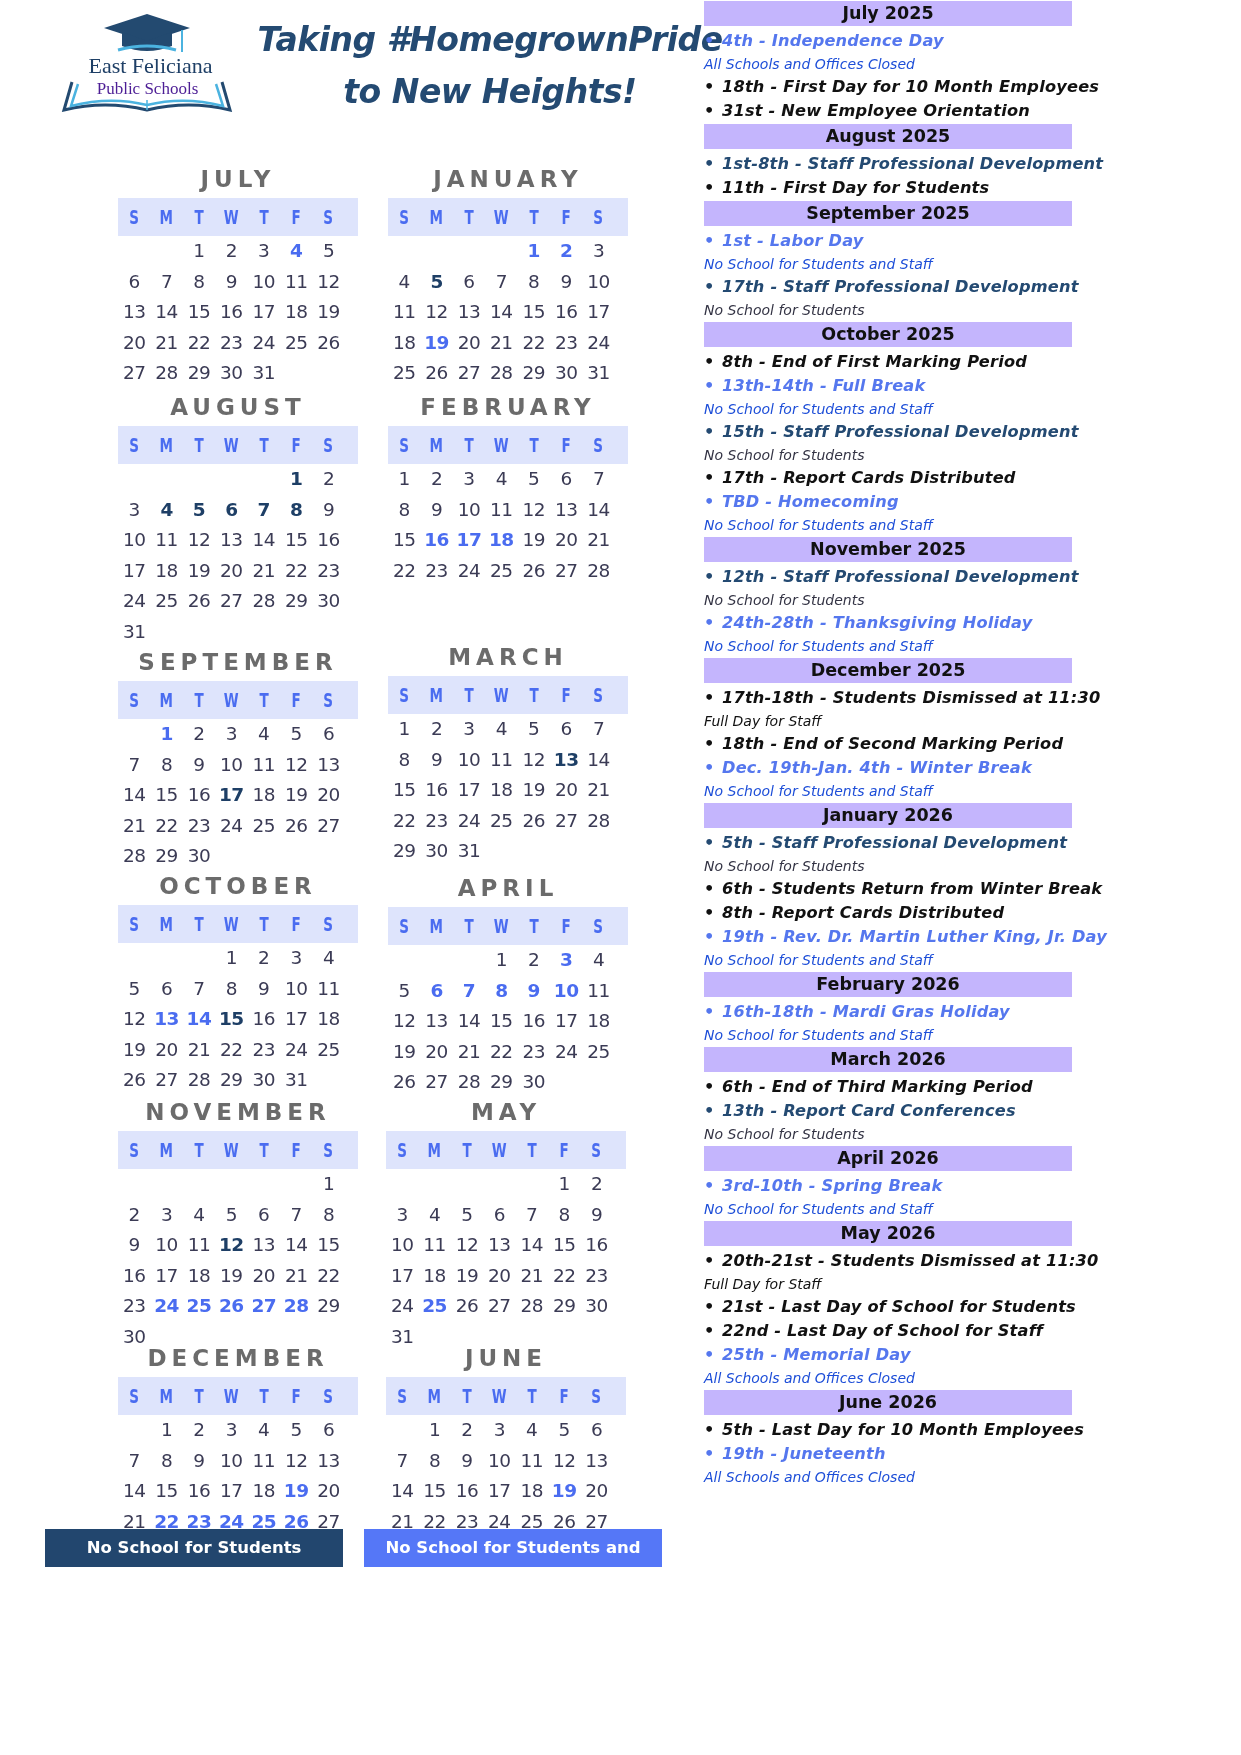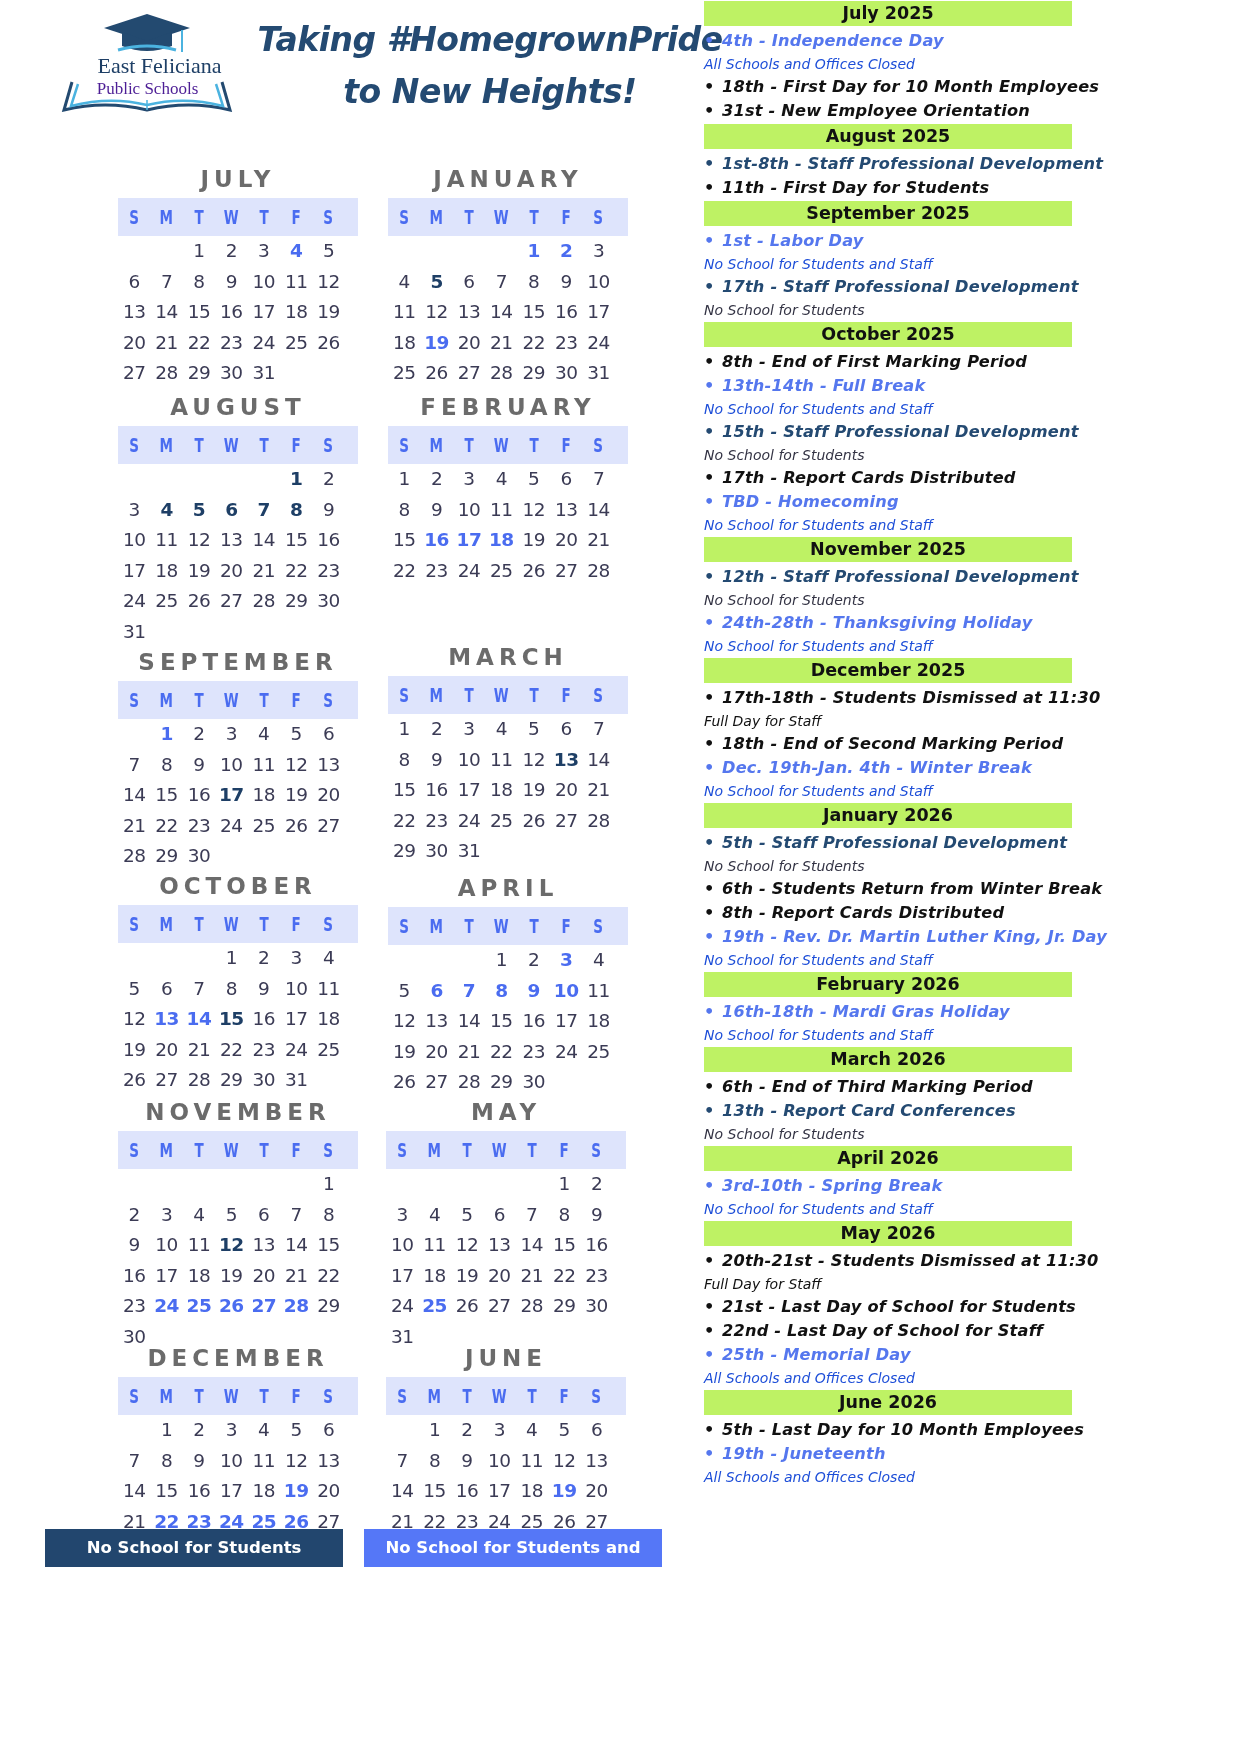--- a/index.html
+++ b/index.html
@@ -1,19 +1,19 @@
 <!DOCTYPE html>
 <html><head>
 <meta charset="utf-8">
 <style>
   html, body { margin:0; padding:0; }
   body { width:1241px; height:1755px; background:#ffffff; position:relative; overflow:hidden;
          font-family:"DejaVu Sans", sans-serif; }
   .logo { position:absolute; left:60px; top:12px; width:175px; height:105px; z-index:2; }
-  .logo-text1 { position:absolute; left:12px; top:42px; width:175px; text-align:center;
+  .logo-text1 { position:absolute; left:3px; top:42px; width:175px; text-align:center;
     font-family:"Liberation Serif", serif; font-size:22px; color:#1e3f66; line-height:24px; }
   .logo-text2 { position:absolute; left:0; top:68px; width:175px; text-align:center;
     font-family:"Liberation Serif", serif; font-size:17px; color:#4c1d95; line-height:18px; }
   .tagline { position:absolute; left:250px; top:14px; width:480px; text-align:center; z-index:2;
     font-family:"DejaVu Sans", sans-serif; font-weight:bold; font-style:italic; color:#244a72;
     font-size:33px; line-height:52px; letter-spacing:-0.5px; }
   .month { position:absolute; width:240px; z-index:2; }
   .month-title { text-align:center; font-family:"DejaVu Sans", sans-serif; font-weight:bold;
     font-size:23px; letter-spacing:5px; color:#6b6b6b; height:30px; line-height:30px;margin-top:42px; }
   .wk { display:grid; grid-template-columns:repeat(7, 32.4px); background:rgba(200,210,250,0.6);
@@ -23,21 +23,21 @@
   .days { display:grid; grid-template-columns:repeat(7, 32.4px); grid-auto-rows:30.6px; margin-top:0; }
   .days span { text-align:center; font-size:18.5px; color:#3b3b55; line-height:30.6px;
     font-family:"DejaVu Sans", sans-serif; letter-spacing:-0.5px; }
   .days span.st { color:#4a6cf0; font-weight:bold; }
   .days span.s { color:#1e3f66; font-weight:bold; }
   .legend { position:absolute; top:1529px; height:38px; line-height:38px; color:#ffffff;
     text-align:center; font-weight:bold; font-size:16.5px; z-index:2; font-family:"DejaVu Sans", sans-serif; }
   .legend.s { left:45px; width:298px; background:#22466e; }
   .legend.st { left:364px; width:298px; background:#5577f7; }
   .events { position:absolute; left:700px; top:0; width:380px; z-index:2; }
-  .ev-head { background:#bef264; text-align:center; font-weight:bold; color:#111;
+  .ev-head { background:#c4b5fd; text-align:center; font-weight:bold; color:#111;
     font-size:17.5px; height:25px; line-height:25px; margin:1px 0 3px 4px; width:368px;
     font-family:"DejaVu Sans", sans-serif; }
   .ev { font-weight:bold; font-style:italic; font-size:16.2px; line-height:24px; padding-left:22px;
     position:relative; white-space:nowrap; letter-spacing:0.2px; }
   .ev::before { content:"•"; position:absolute; left:4px; font-style:normal; }
   .ev.plain { color:#111111; }
   .ev.st { color:#5577ee; }
   .ev.s { color:#244a72; }
   .note { font-size:14px; line-height:22px; padding-left:4px; font-style:italic; white-space:nowrap; }
   .note.st { color:#1d4ed8; }

